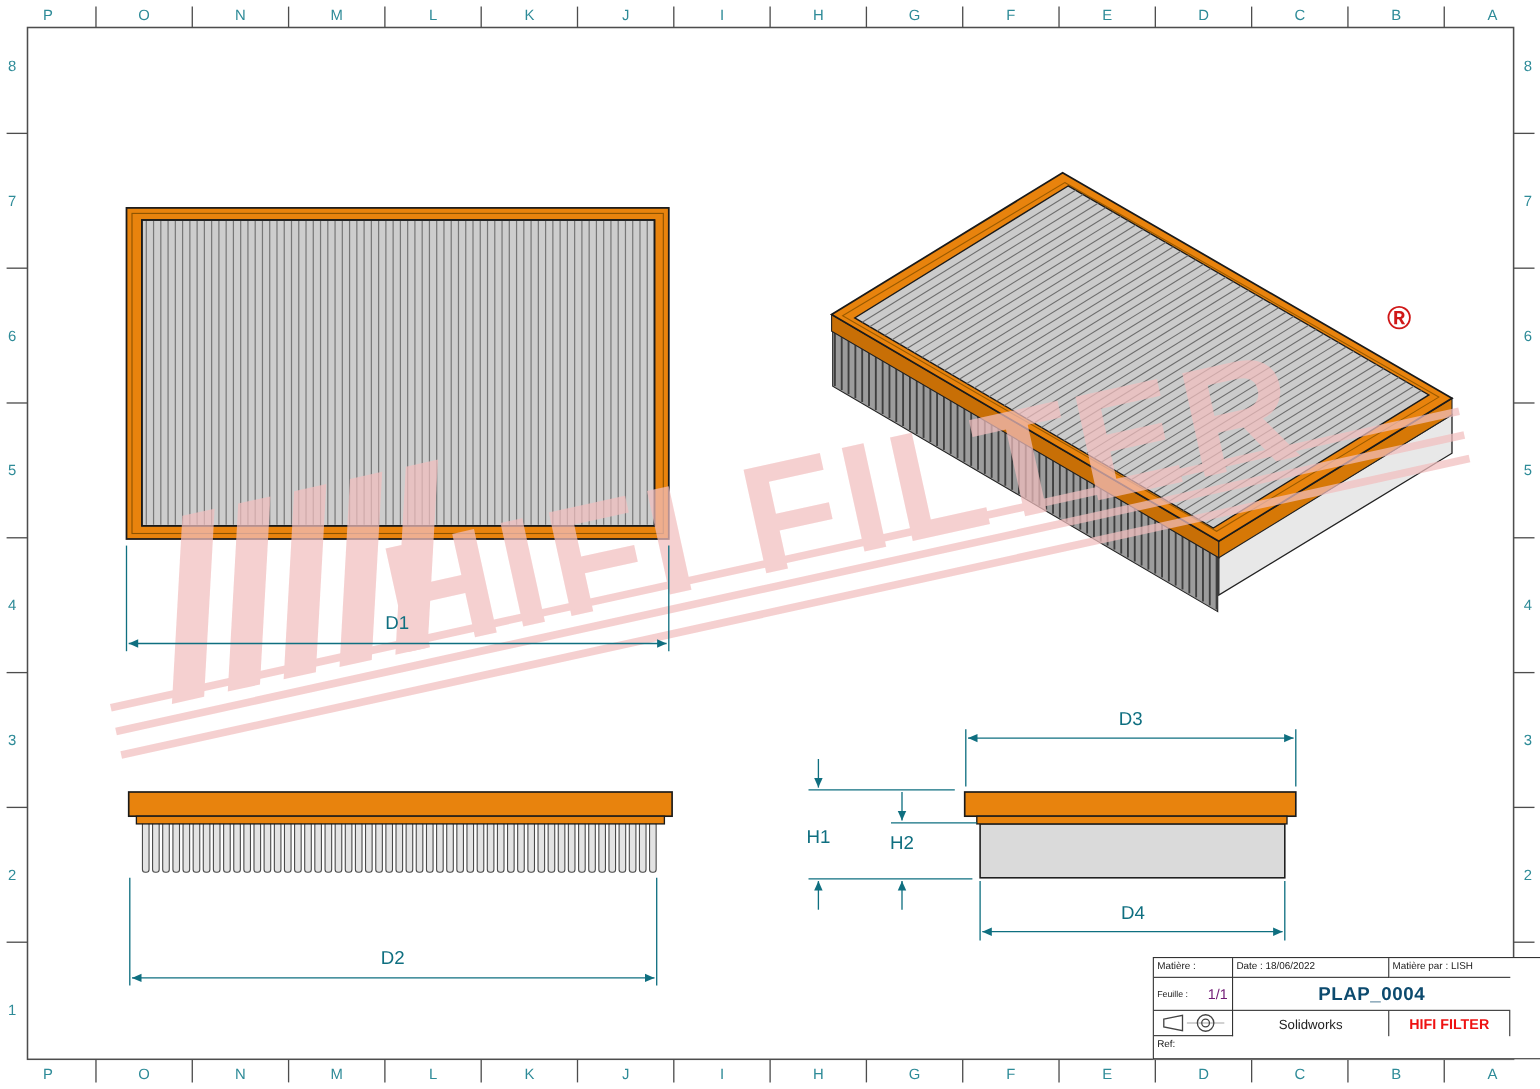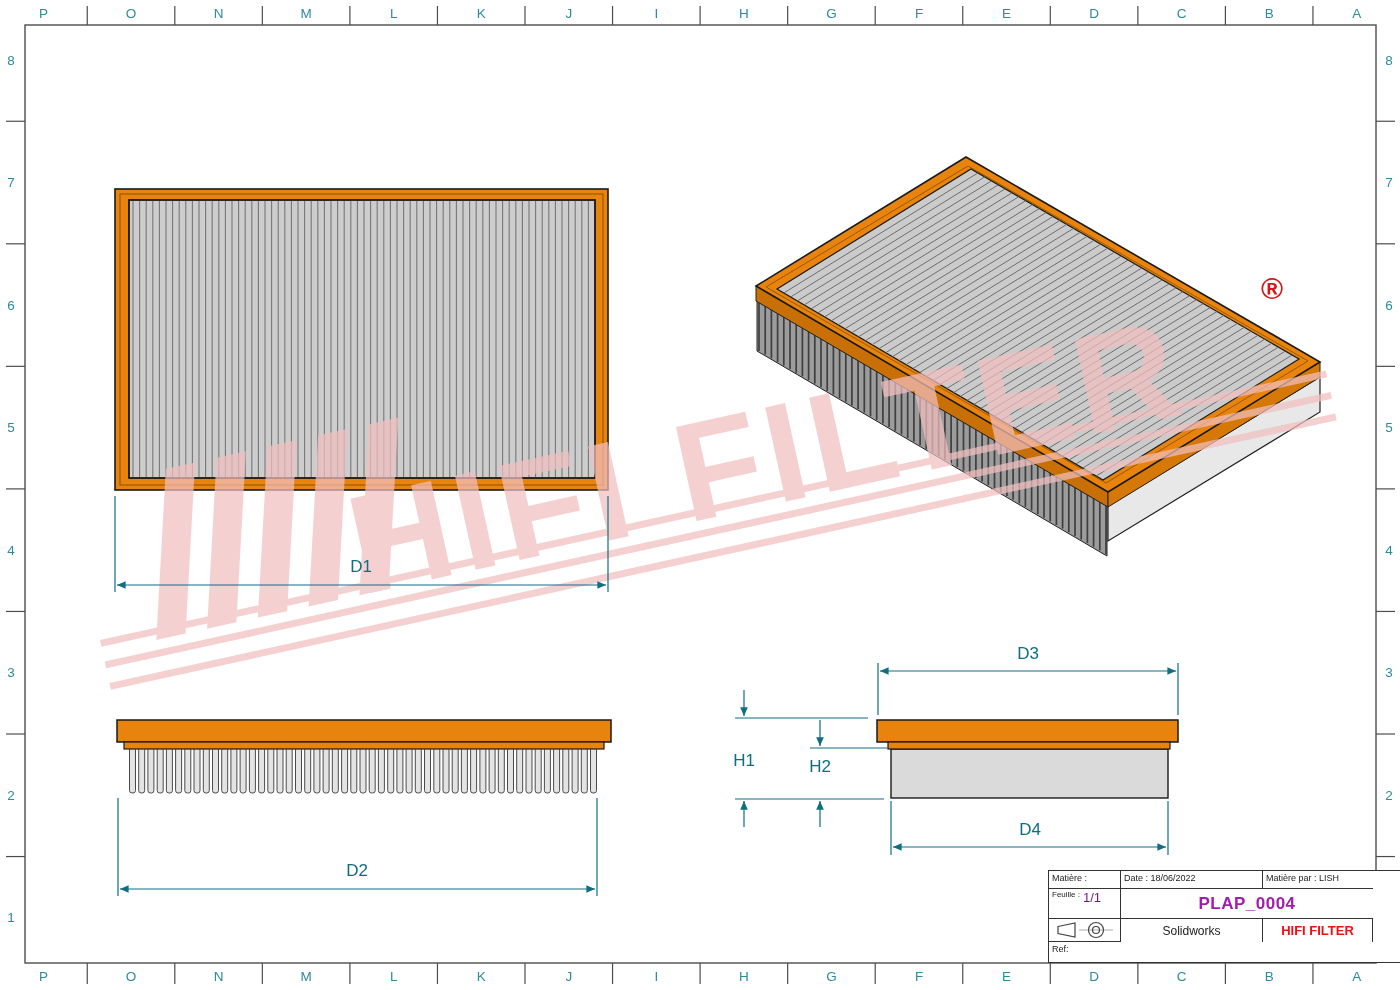--- a/index.html
+++ b/index.html
@@ -18,24 +18,24 @@
   .wm-text { fill:#f2bfbf; font-size:140px; font-weight:800; letter-spacing:6px; text-anchor:middle; }
   .reg-mark { fill:#d01818; font-size:30px; font-weight:bold; text-anchor:middle; }
 
   .title-block { position:absolute; left:1048px; top:870px; width:388px; height:93px;
     border:1.5px solid #333; display:grid; grid-template-columns:72px 142px 110px;
     grid-template-rows:18px 30px 23px 19px; background:#fff; }
   .tb-cell { border-right:1px solid #333; border-bottom:1px solid #333; overflow:hidden; }
   .no-r { border-right:none; } .no-b { border-bottom:none; }
   .span2 { grid-column:2 / 4; }
   .tb-small { font-size:9px; color:#222; padding:2px 3px; }
-  .tb-feuille { display:flex; align-items:flex-start; gap:3px; padding:1px 3px; }
+  .tb-feuille { display:flex; align-items:center; gap:18px; padding:1px 3px; }
   .f-label { font-size:8px; color:#222; }
   .f-value { font-size:13px; color:#701a75; }
-  .tb-part { display:flex; align-items:center; justify-content:center; color:#a21caf; font-size:17px; font-weight:bold; letter-spacing:0.5px; }
+  .tb-part { display:flex; align-items:center; justify-content:center; color:#0c4a6e; font-size:17px; font-weight:bold; letter-spacing:0.5px; }
   .tb-proj { display:flex; align-items:center; justify-content:center; }
   .tb-www { display:flex; align-items:center; justify-content:center; font-size:13.5px; font-weight:bold; color:#3a3a3a; }
   .tb-solid { display:flex; align-items:center; justify-content:center; font-size:12px; color:#222; }
   .tb-brand { display:flex; align-items:center; justify-content:center; color:#ee1111; font-weight:bold; font-size:13px; }
 </style>
 </head>
 <body>
 
 <svg id="drawing" width="1400" height="990" viewBox="0 0 1400 990">
   <defs>

